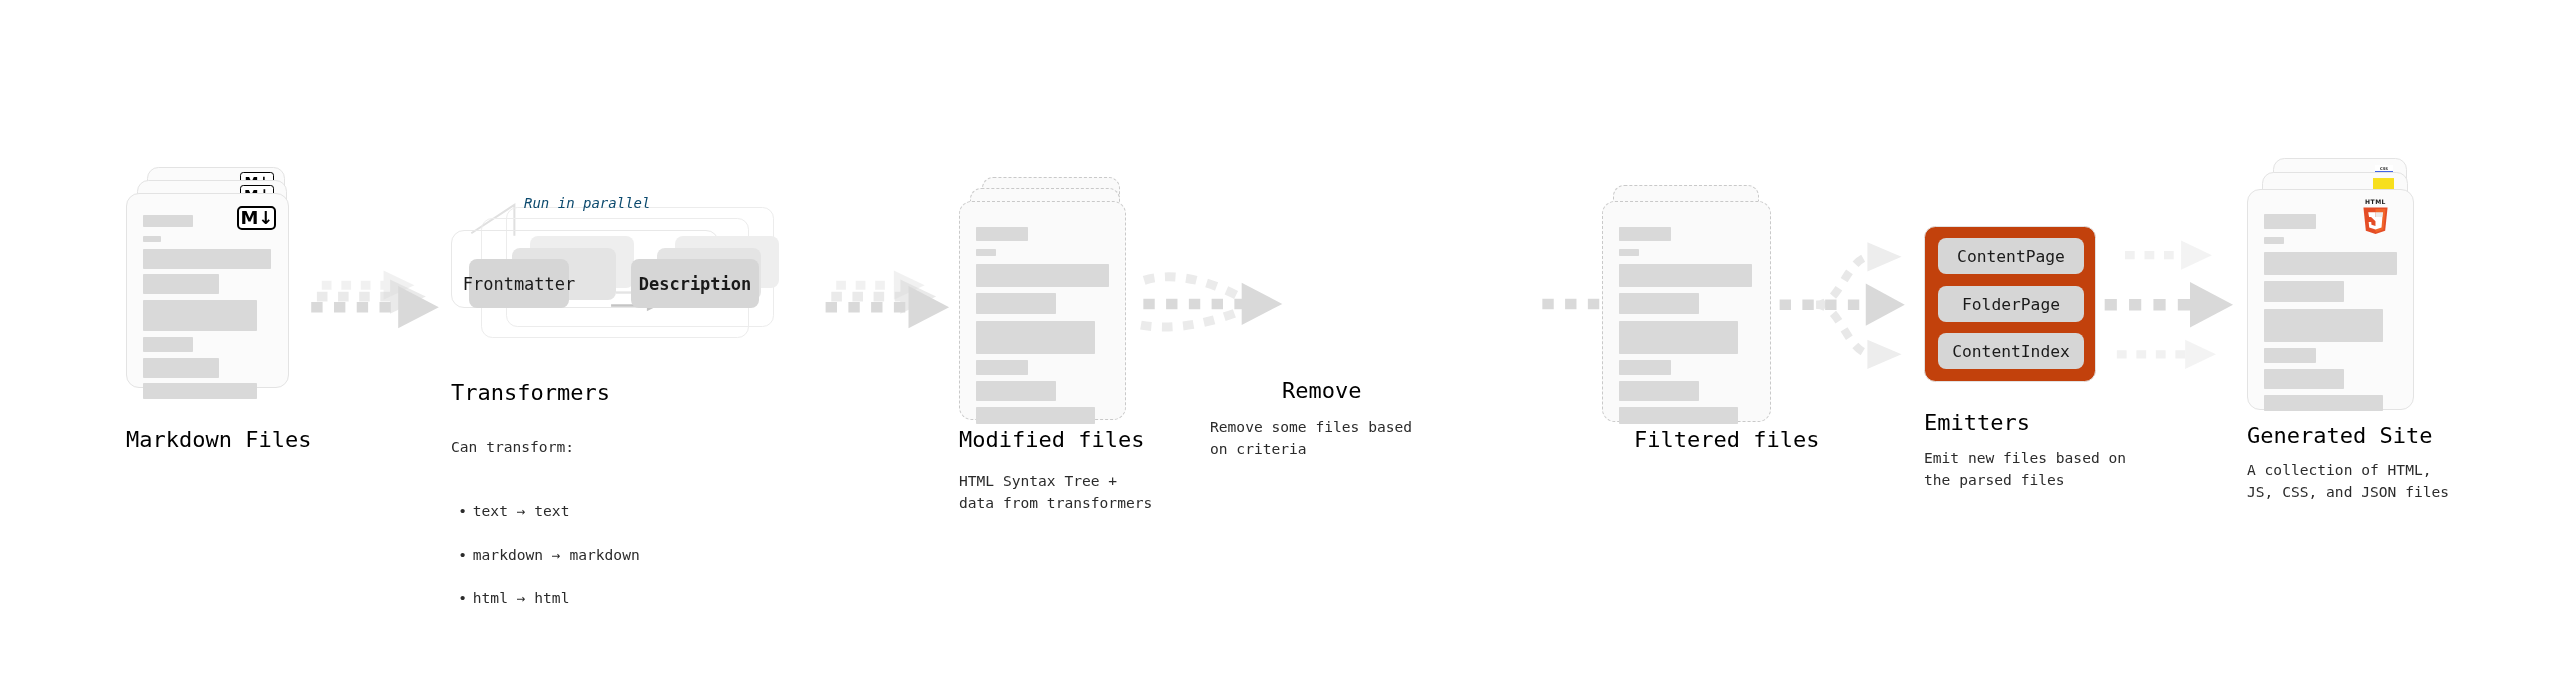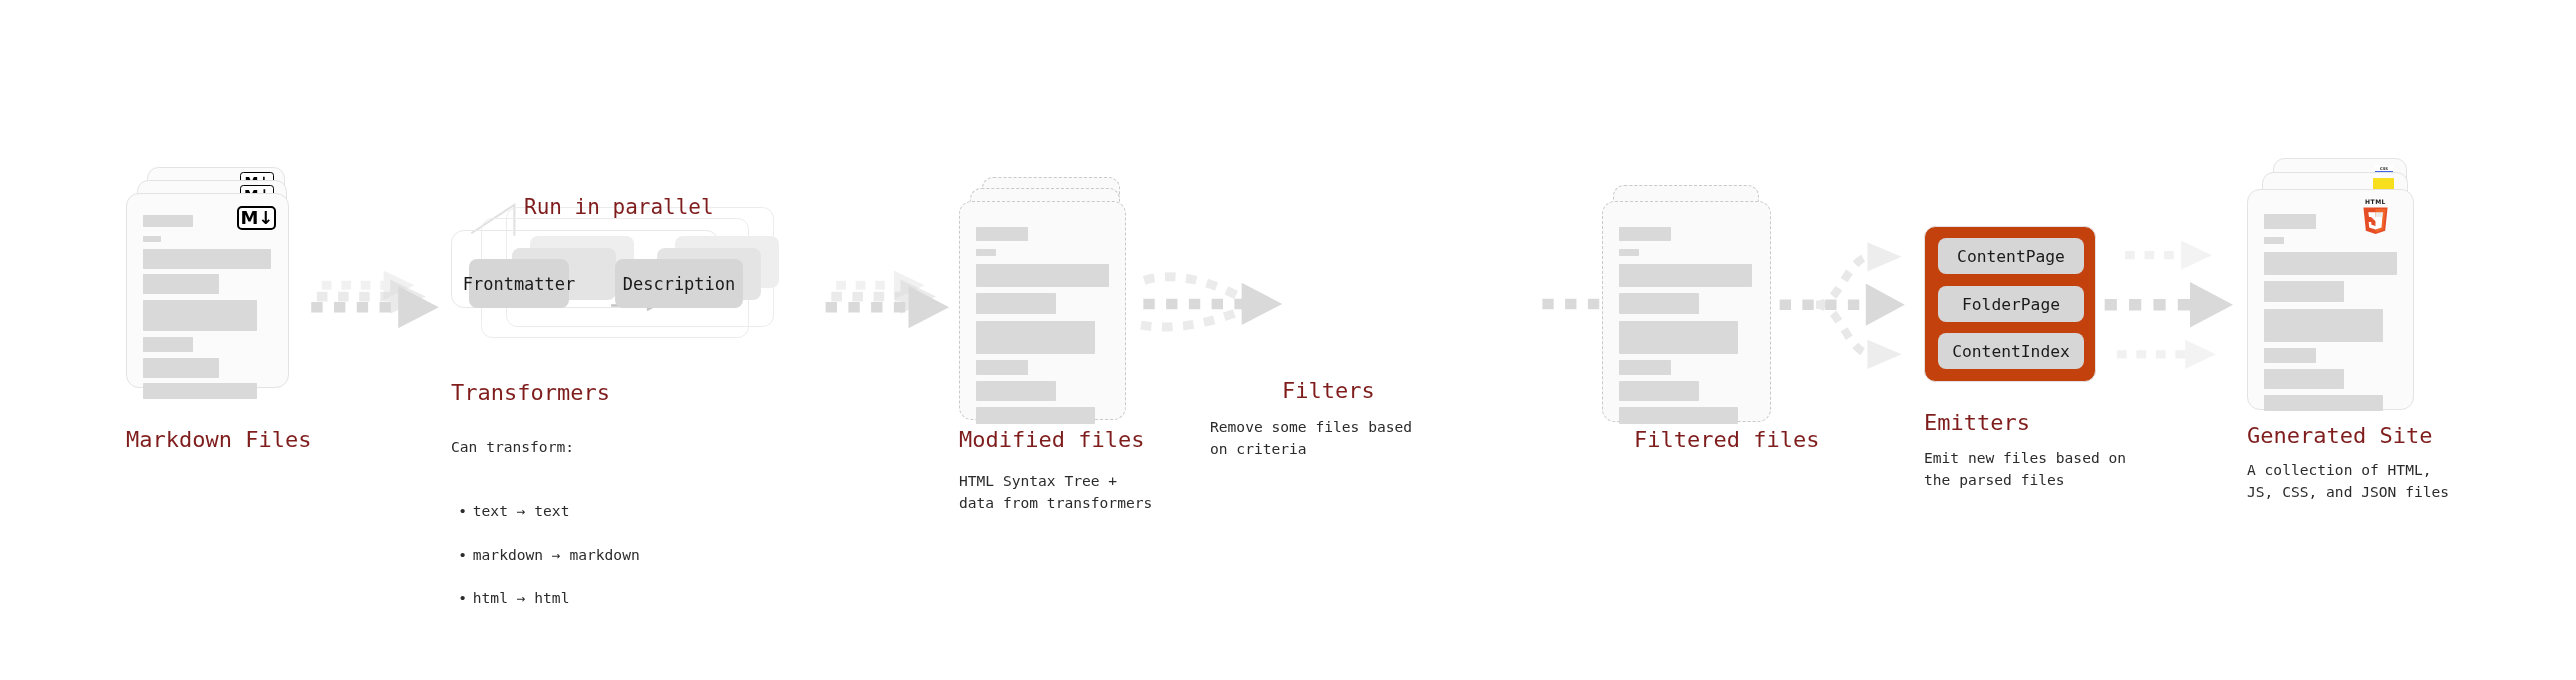--- a/index.html
+++ b/index.html
@@ -75,39 +75,40 @@
     position: absolute;
     border: 1.6px solid #e2e2e2;
     border-radius: 11.4px;
     background: #c2410c;
   }
 
   
   .title {
     position: absolute;
     font-size: 22px;
-    color: #7f1d1d;
+    color: #000000;
     letter-spacing: 0px;
     white-space: nowrap;
   }
   .sub {
     position: absolute;
     font-size: 14.6px;
     color: #2b2b2b;
     line-height: 1.48;
     white-space: pre-line;
   }
   .sub .bullets { margin: 0; padding: 0; list-style: none; }
   .sub .bullets li { white-space: nowrap; }
   .sub .bullets li::before { content: "\2022"; margin-right: 5.7px; margin-left: 7.3px; }
   .parallel-label {
     position: absolute;
-    font-size: 21px;
-    color: #7f1d1d;
+    font-size: 14px;
+    color: #0c4a6e;
     white-space: nowrap;
+    font-style: italic;
   }
   svg { overflow: visible; display: block; }
   .svg-layer { position: absolute; left: 0; top: 0; width: 2576px; height: 681px; pointer-events: none; }
 </style>
 </head>
 <body>
 
 <div id="stage">
 
   <svg class="svg-layer" viewBox="0 0 3170 838">
@@ -228,21 +229,21 @@
     <div class="tgroup-card" style="left:55px; top:0px; width:268px; height:120px;"></div>
     <div class="tgroup-card" style="left:30px; top:10.6px; width:268px; height:120px;"></div>
     <div class="tgroup-card" style="left:0px; top:23px; width:268px; height:78px; border-radius:13px; border-color:#e8e8e8;"></div>
 
     <div class="pill ghost2" style="left:79px; top:29px; width:104px; height:52px;"></div>
     <div class="pill ghost2" style="left:224px; top:29px; width:104px; height:52px;"></div>
     <div class="pill ghost1" style="left:61px; top:41px; width:104px; height:52px;"></div>
     <div class="pill ghost1" style="left:206px; top:41px; width:104px; height:52px;"></div>
 
     <div class="pill" style="left:18px; top:52px; width:100px; height:49px;">Frontmatter</div>
-    <div class="pill" style="left:164px; top:52px; width:128px; height:49px;">Description</div>
+    <div class="pill" style="left:180px; top:52px; width:128px; height:49px;font-weight:bold;">Description</div>
   </div>
 
   <div class="parallel-label" style="left:524px; top:195px;">Run in parallel</div>
 
   <div class="title" style="left:451px; top:380px;">Transformers</div>
   <div class="sub" style="left:451px; top:414px;">
     <div>Can transform:</div>
     <ul class="bullets">
       <li>text → text</li>
       <li>markdown → markdown</li>
@@ -261,21 +262,21 @@
       <div class="bar" style="left:16.3px; top:119px; width:119px; height:32.5px;"></div>
       <div class="bar" style="left:16.3px; top:158px; width:52px; height:14.6px;"></div>
       <div class="bar" style="left:16.3px; top:179px; width:80px; height:19.5px;"></div>
       <div class="bar" style="left:16.3px; top:205px; width:119px; height:16.3px;"></div>
     </div>
   </div>
   <div class="title" style="left:959px; top:427px;">Modified files</div>
   <div class="sub" style="left:959px; top:470px;">HTML Syntax Tree +
 data from transformers</div>
 
-  <div class="title" style="left:1282px; top:378px;">Filters</div>
+  <div class="title" style="left:1282px; top:378px;">Remove</div>
   <div class="sub" style="left:1210px; top:416px;">Remove some files based
 on criteria</div>
 
   <div class="doc-stack" style="left:1602px; top:185px;">
     <div class="doc-card dashed" style="left:11.4px; top:0px; width:146px; height:41px; border-radius:11.4px;"></div>
     <div class="doc-card dashed" style="left:0px; top:16.3px; width:169px; height:221px;">
       <div class="bar" style="left:16.3px; top:24.4px; width:52px; height:14.6px;"></div>
       <div class="bar" style="left:16.3px; top:47px; width:19.5px; height:6.5px;"></div>
       <div class="bar" style="left:16.3px; top:62px; width:133px; height:23px;"></div>
       <div class="bar" style="left:16.3px; top:91px; width:80px; height:21px;"></div>

